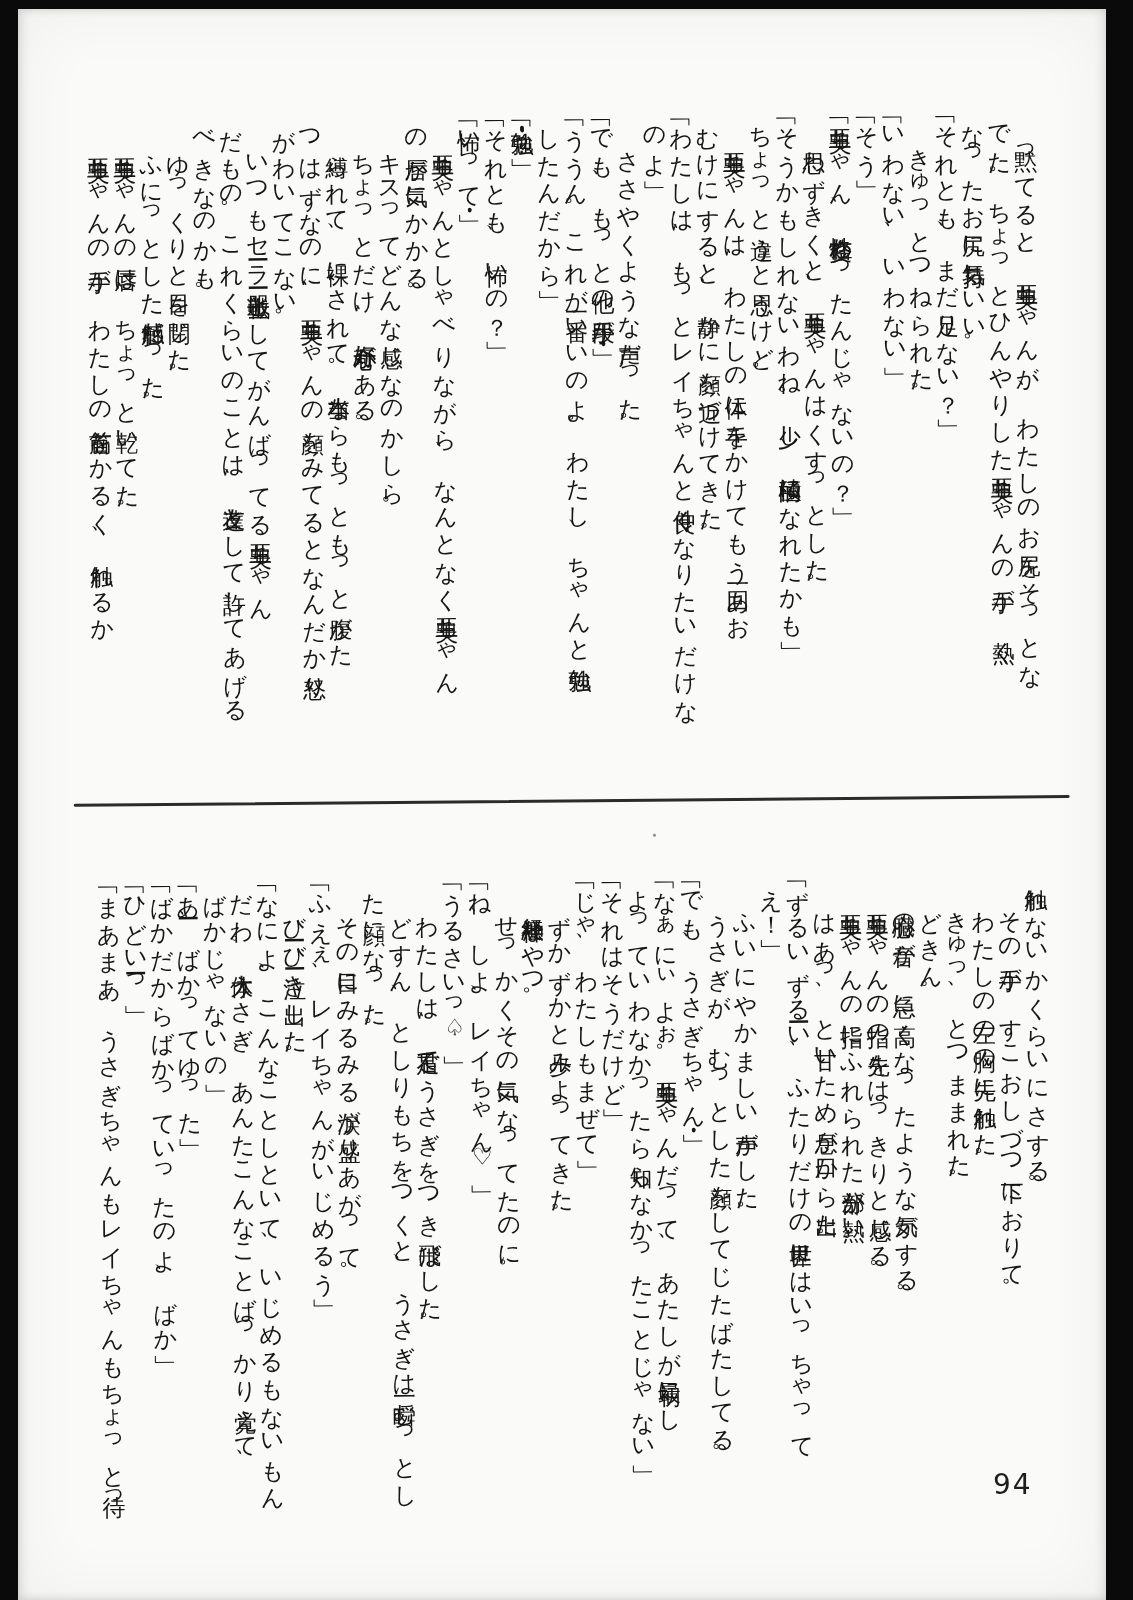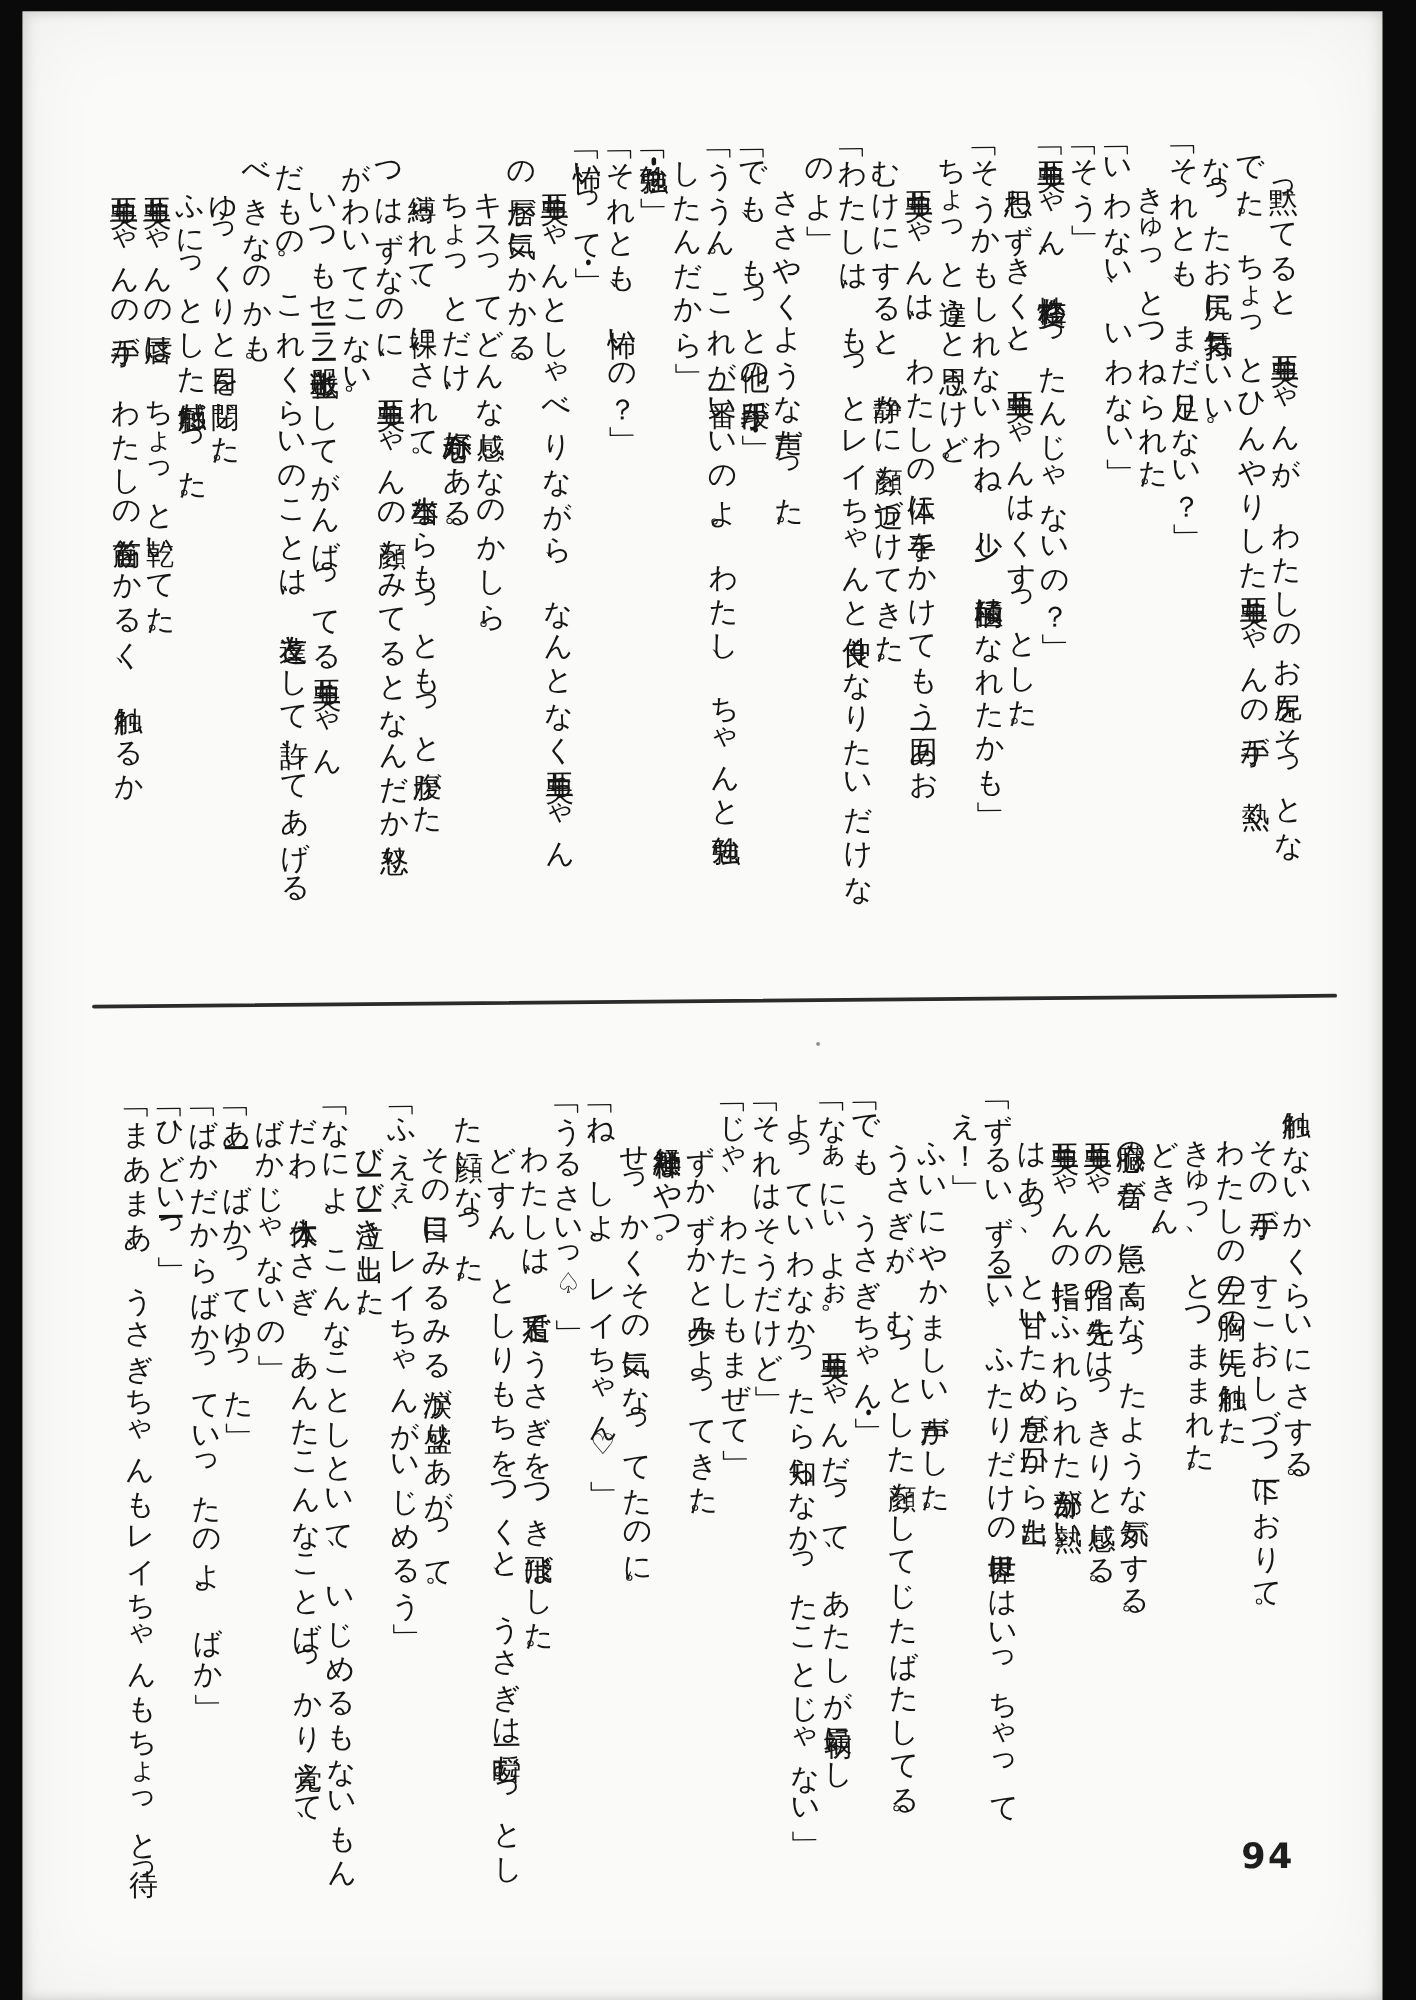--- a/index.html
+++ b/index.html
@@ -40,21 +40,21 @@
     left:55px;top:790px;
     width:996px;height:3px;
     background:#2b2b2b;
     border:0;margin:0;
     border-radius:2px;
   }
   .pagenum{
     position:absolute;
     left:975px;top:1459px;
     font-family:"DejaVu Sans","Liberation Sans",sans-serif;
-    font-weight:bold;
+    font-weight:normal;
     font-size:28px;
     letter-spacing:2px;
     color:#1e1e1e;
   }
   .speck{
     position:absolute;
     left:634px;top:825px;
     width:3px;height:3px;
     border-radius:50%;
     background:#8a8a8a;

